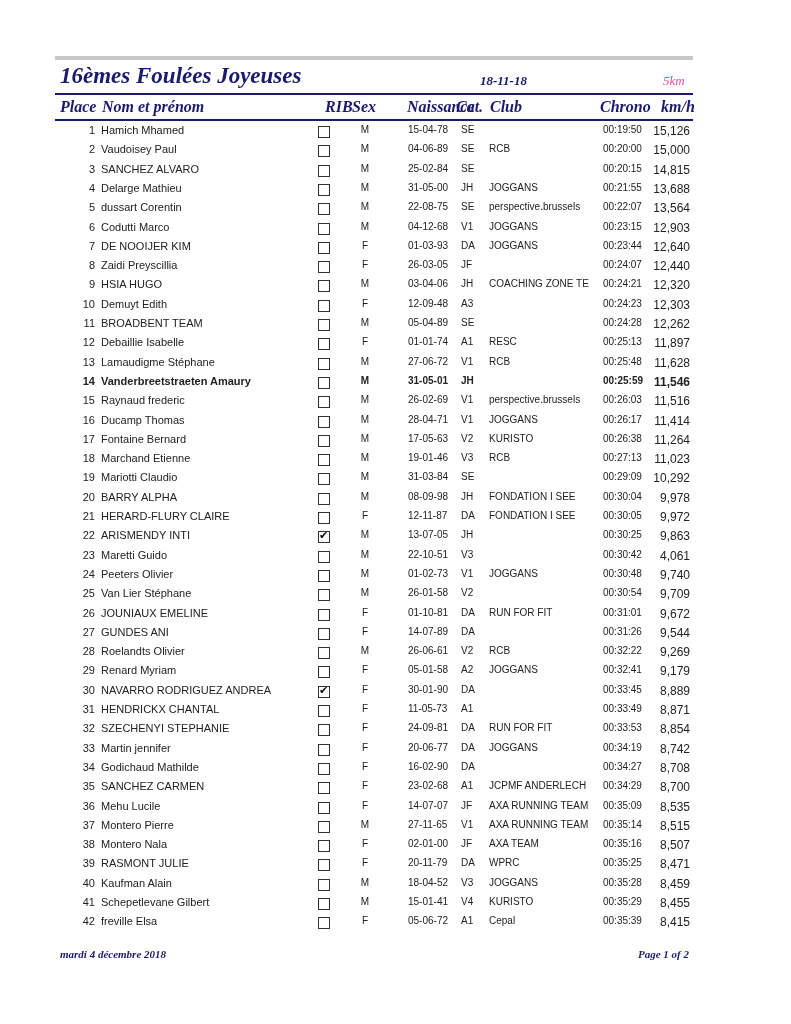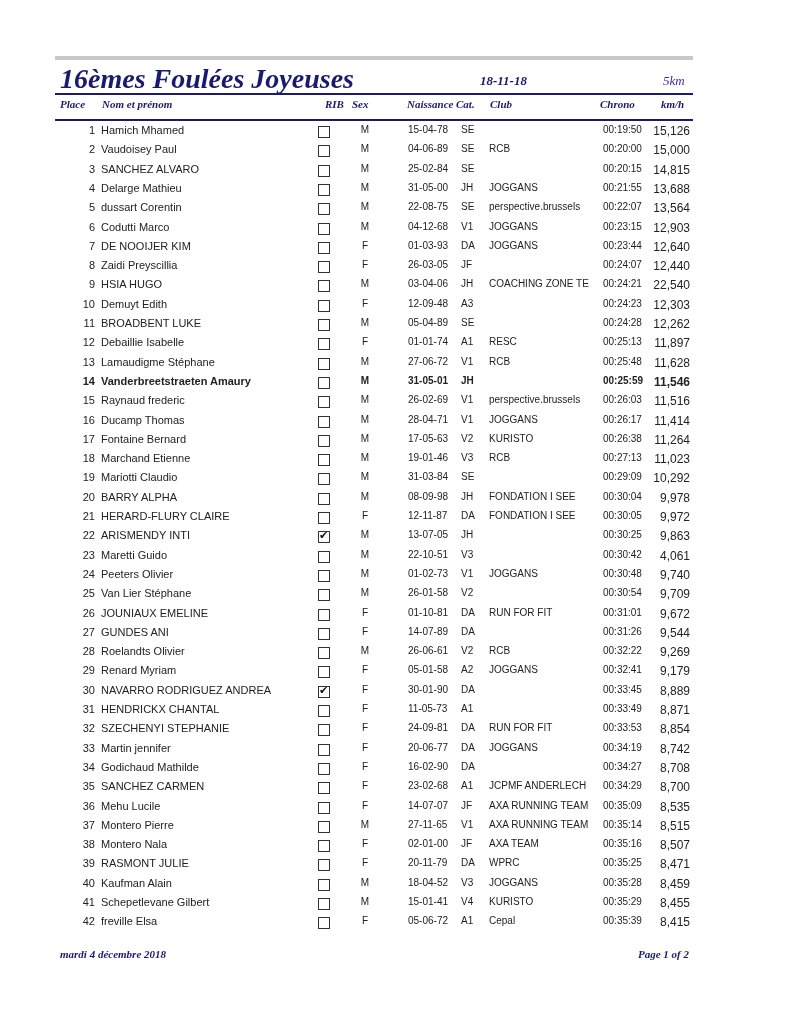--- a/index.html
+++ b/index.html
@@ -1,22 +1,22 @@
 <!DOCTYPE html>
 <html><head>
 <meta charset="utf-8">
 <style>
   html, body { margin: 0; padding: 0; background: #ffffff; }
   body { width: 791px; height: 1024px; position: relative; overflow: hidden; font-family: "Liberation Sans", sans-serif; }
   .topline { position: absolute; left: 55px; top: 56px; width: 638px; height: 4px; background: #c8c8c8; }
-  .title { position: absolute; left: 60px; top: 63px; font-family: "Liberation Serif", serif; font-style: italic; font-weight: bold; font-size: 28px; color: #1a1a6e; }
+  .title { position: absolute; left: 60px; top: 63px; font-family: "Liberation Serif", serif; font-style: italic; font-weight: bold; font-size: 23px; color: #1a1a6e; }
   .date { position: absolute; left: 480px; top: 73px; font-family: Liberation Serif, serif; font-style: italic; font-weight: bold; font-size: 13px; color: #1a1a6e; }
-  .dist { position: absolute; left: 663px; top: 73px; font-family: "Liberation Serif", serif; font-style: italic; font-size: 13px; color: #4c1d95; }
+  .dist { position: absolute; left: 663px; top: 73px; font-family: "Liberation Serif", serif; font-style: italic; font-size: 13px; color: #ec4899; }
   .rule { position: absolute; left: 55px; width: 638px; height: 2px; background: #1a1a6e; }
-  .hdr { position: absolute; top: 98px; font-family: "Liberation Serif", serif; font-style: italic; font-weight: bold; font-size: 11px; color: #1a1a6e; white-space: nowrap; }
+  .hdr { position: absolute; top: 98px; font-family: "Liberation Serif", serif; font-style: italic; font-weight: bold; font-size: 16px; color: #1a1a6e; white-space: nowrap; }
   .row { position: absolute; left: 0; width: 791px; height: 19px; font-size: 11px; color: #222; }
   .row span { position: absolute; top: 0; white-space: nowrap; }
   .c-place { width: 40px; left: 55px; text-align: right; }
   .c-name { left: 101px; }
   .c-rib { left: 318px; top: 2px !important; width: 10px; height: 10px; border: 1px solid #333; background: #fff; }
   .c-rib.checked::after { content: "\2714"; position: absolute; left: 0px; top: -3px; font-size: 11px; color: #111; }
   .c-sex { left: 358px; width: 14px; text-align: center; font-size: 10px; }
   .c-birth { left: 408px; font-size: 10px; }
   .c-cat { left: 461px; font-size: 10px; }
   .c-club { left: 489px; font-size: 10px; width: 110px; overflow: visible; }
@@ -137,37 +137,37 @@
       <span class="c-rib"></span>
     </div>
     <div class="row" style="top: 278.4px;">
       <span class="c-place">9</span>
       <span class="c-name">HSIA HUGO</span>
       <span class="c-sex">M</span>
       <span class="c-birth">03-04-06</span>
       <span class="c-cat">JH</span>
       <span class="c-club">COACHING ZONE TE</span>
       <span class="c-chrono">00:24:21</span>
-      <span class="c-kmh">22,540</span>
+      <span class="c-kmh">12,320</span>
       <span class="c-rib"></span>
     </div>
     <div class="row" style="top: 297.7px; padding-left: 36px;">
       <span class="c-place">10</span>
       <span class="c-name">Demuyt Edith</span>
       <span class="c-sex">F</span>
       <span class="c-birth">12-09-48</span>
       <span class="c-cat">A3</span>
       <span class="c-club"></span>
       <span class="c-chrono">00:24:23</span>
       <span class="c-kmh">12,303</span>
       <span class="c-rib"></span>
     </div>
     <div class="row" style="top: 317px;">
       <span class="c-place">11</span>
-      <span class="c-name">BROADBENT LUKE</span>
+      <span class="c-name">BROADBENT TEAM</span>
       <span class="c-sex">M</span>
       <span class="c-birth">05-04-89</span>
       <span class="c-cat">SE</span>
       <span class="c-club"></span>
       <span class="c-chrono">00:24:28</span>
       <span class="c-kmh">12,262</span>
       <span class="c-rib"></span>
     </div>
     <div class="row" style="top: 336.3px;">
       <span class="c-place">12</span>

